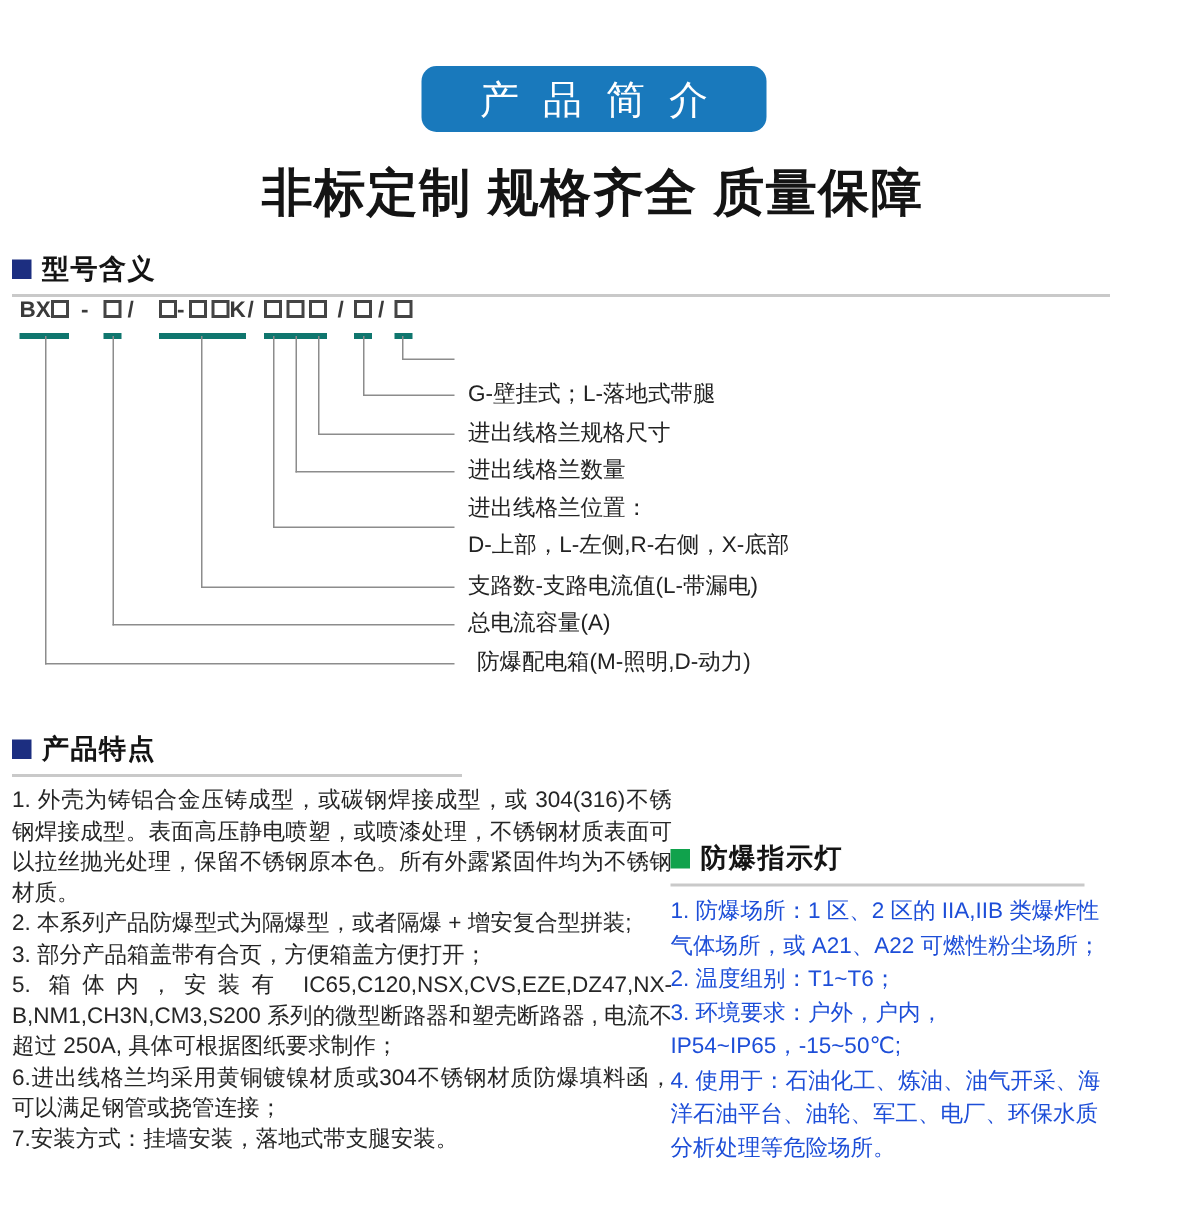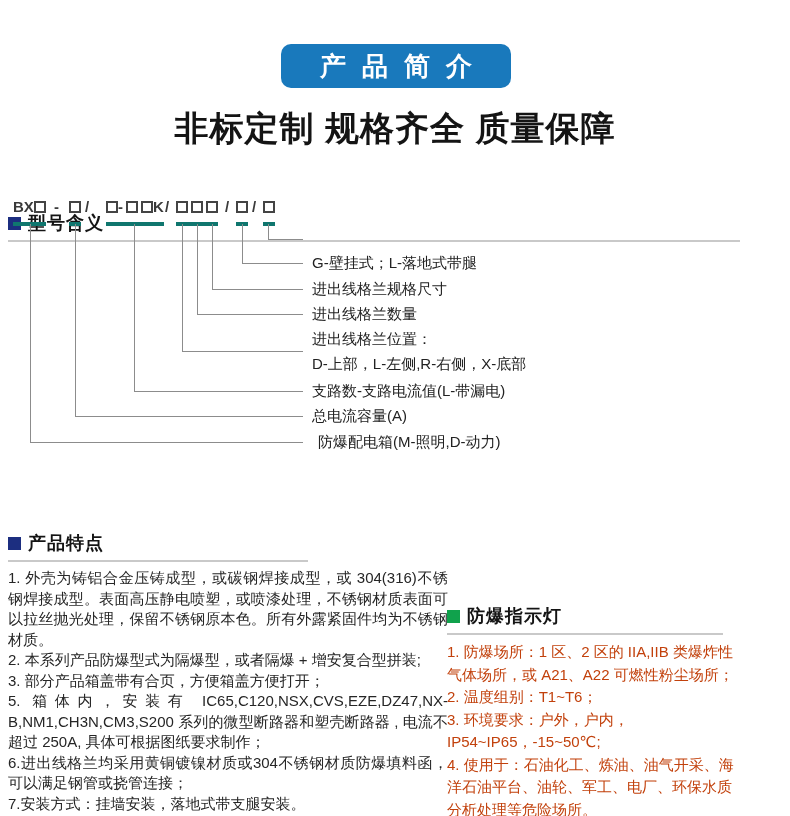--- a/index.html
+++ b/index.html
@@ -8,30 +8,30 @@
     font-family:"Liberation Sans","DejaVu Sans",sans-serif;color:#2b2b2b;
     -webkit-font-smoothing:antialiased;
   }
   
   .banner{
     position:absolute;left:281px;top:44px;width:230px;height:44px;
     background:#1979bc;border-radius:10px;
     display:flex;align-items:center;justify-content:center;
   }
   .banner span{
-    color:#ffffff;font-size:26px;font-weight:bold;
+    color:#ffffff;font-size:26px;font-weight:normal;
     letter-spacing:16px;text-indent:16px;white-space:nowrap;
   }
   
   .headline{
     position:absolute;left:0;top:106px;width:790px;text-align:center;
     font-size:34px;font-weight:bold;color:#141414;letter-spacing:1px;
   }
   
-  .sec-head{display:flex;align-items:center;margin-top:44px;}
+  .sec-head{display:flex;align-items:center;}
   .sec-head .sq{width:13px;height:13px;background:#1c2e80;margin-right:7px;flex:0 0 auto;}
   .sec-head .sq.green{background:#10a24c;}
   .sec-head .t{font-size:18px;font-weight:bold;color:#141414;letter-spacing:1px;}
   .sec-rule{height:2px;background:#c9c9c9;margin-top:5px;}
   .model-sec{position:absolute;left:8px;top:167px;width:732px;}
   
   .diagram{position:absolute;left:0;top:198px;width:560px;height:268px;}
   .fseg{position:absolute;top:0;height:22px;font-size:15px;font-weight:bold;color:#3a3a3a;white-space:nowrap;line-height:18px;}
   .fseg.u{border-bottom:4px solid #0f766e;padding-bottom:2px;}
   .bx{display:inline-block;width:12px;height:12px;border:2px solid #444;vertical-align:-1px;box-sizing:border-box;background:#fff;}
@@ -40,21 +40,21 @@
   .dlabel{position:absolute;left:312px;font-size:15px;color:#222;white-space:nowrap;line-height:20px;}
   
   .features-sec{position:absolute;left:8px;top:487px;width:440px;}
   .features-sec .sec-rule{width:300px;}
   .flist{margin-top:6px;}
   .flist p{margin:0;font-size:15px;line-height:20.5px;color:#262626;text-align:justify;}
   
   .scope-sec{position:absolute;left:447px;top:560px;width:290px;}
   .scope-sec .sec-rule{width:276px;}
   .slist{margin-top:6px;}
-  .slist p{margin:0;font-size:15px;line-height:22.5px;color:#c2410c;}
+  .slist p{margin:0;font-size:15px;line-height:22.5px;color:#1d4ed8;}
 </style>
 </head>
 <body>
 
 <div class="banner">
   <span>产品简介</span>
 </div>
 
 <div class="headline">非标定制 规格齐全 质量保障</div>
 

